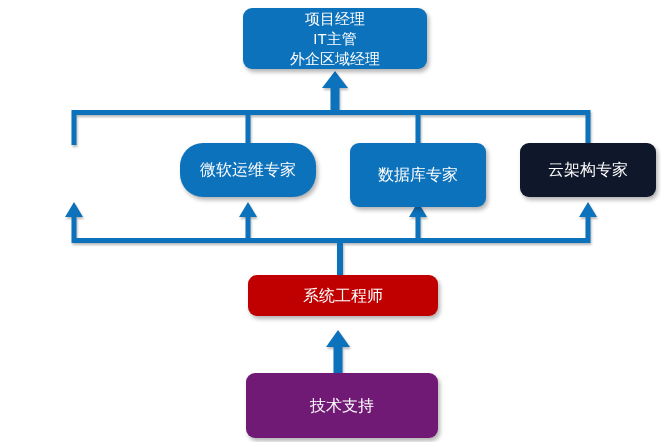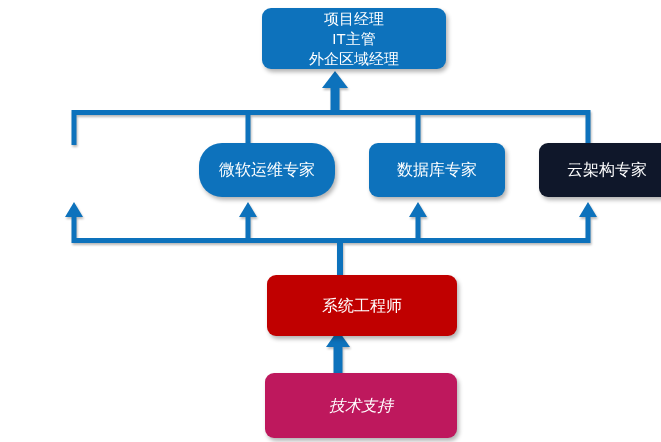--- a/index.html
+++ b/index.html
@@ -5,27 +5,27 @@
   html,body{margin:0;padding:0;background:var(--bg,#fff);}
   body{font-family:"Liberation Sans","DejaVu Sans",sans-serif;}
   .stage{position:relative;width:661px;height:442px;background:var(--bg,#fff);overflow:hidden;}
   .connectors{position:absolute;left:0;top:0;width:661px;height:442px;
     filter:drop-shadow(1px 2px 1px rgba(0,0,0,0.28));}
   .connectors path{stroke:var(--connector);fill:none;}
   .connectors polygon{fill:var(--connector);stroke:none;}
   .node{position:absolute;display:flex;align-items:center;justify-content:center;
     text-align:center;color:var(--node-text,#fff);border-radius:9px;
     box-shadow:2px 3px 4px rgba(0,0,0,0.30);
-    font-size:16px;line-height:20px;white-space:pre-line;margin-left:19px;}
+    font-size:16px;line-height:20px;white-space:pre-line;}
   .node-top{left:243px;top:8px;width:184px;height:61px;font-size:15px;}
   .node-expert1{left:6px;top:143px;width:136px;height:54px;}
   .node-expert2{left:180px;top:143px;width:136px;height:54px;}
-  .node-expert3{left:350px;top:143px;width:136px;height:54px;}
+  .node-expert3{left:350px;top:143px;width:136px;height:64px;}
   .node-expert4{left:520px;top:143px;width:136px;height:54px;}
-  .node-engineer{left:248px;top:275px;width:190px;height:61px;}
+  .node-engineer{left:248px;top:275px;width:190px;height:41px;}
   .node-support{left:246px;top:373px;width:192px;height:65px;}
 </style>
 </head>
 <body>
 
 <div class="stage">
 
   <svg class="connectors" viewBox="0 0 661 442">
 
     <g>
@@ -59,15 +59,15 @@
 
 
   <div class="node node-expert2" style="background: rgb(13, 114, 188); border-radius: 23px;">微软运维专家</div>
 
   <div class="node node-expert3" style="background: rgb(13, 114, 188);">数据库专家</div>
 
   <div class="node node-expert4" style="background: #0f172a;">云架构专家</div>
 
   <div class="node node-engineer" style="background: rgb(192, 0, 0);">系统工程师</div>
 
-  <div class="node node-support" style="background: #be185d; font-style: italic;">技术支持</div>
+  <div class="node node-support" style="background: #701a75;">技术支持</div>
 
 </div>
 
 </body></html>

